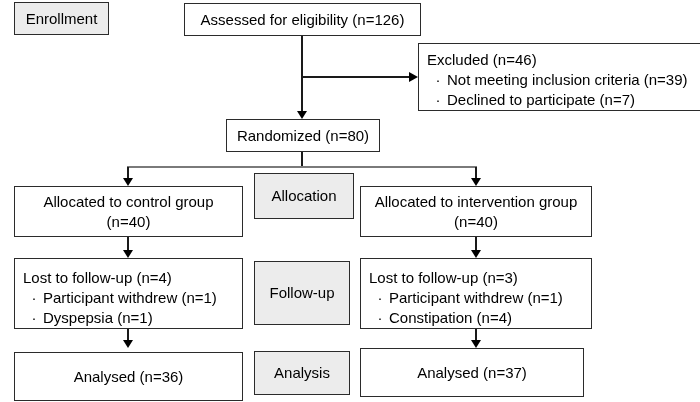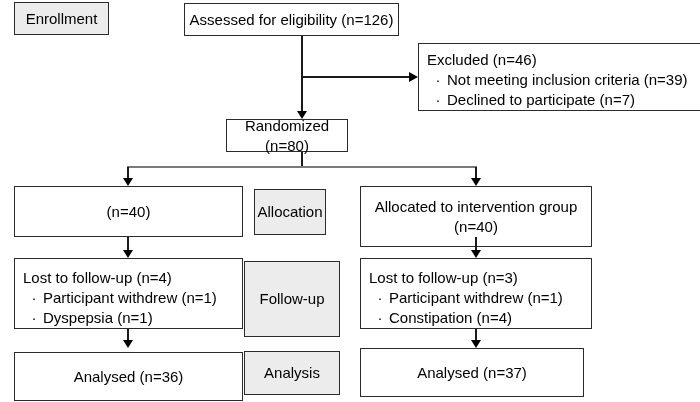--- a/index.html
+++ b/index.html
@@ -30,54 +30,55 @@
     border-left:9px solid #000;}
 </style>
 </head>
 <body>
 
 <div id="canvas">
 
   <div class="box stage" style="left:2px;top:2px;width:95px;height:33px">
     <span>Enrollment</span>
   </div>
-  <div class="box stage" style="left:242px;top:189px;width:72px;height:46px">
+  <div class="box stage" style="left:242px;top:173px;width:100px;height:46px">
     <span>Allocation</span>
   </div>
-  <div class="box stage" style="left:232px;top:261px;width:96px;height:76px">
+  <div class="box stage" style="left:242px;top:261px;width:96px;height:64px">
     <span>Follow-up</span>
   </div>
-  <div class="box stage" style="left:232px;top:351px;width:96px;height:44px">
+  <div class="box stage" style="left:242px;top:351px;width:96px;height:44px">
     <span>Analysis</span>
   </div>
 
-  <div class="box" style="left:172px;top:3px;width:215px;height:33px">
+  <div class="box" style="left:172px;top:3px;width:237px;height:33px">
     <span>Assessed for eligibility (n=126)</span>
   </div>
 
   <div class="box list" style="left:406px;top:43px;width:291px;height:68px">
     <div class="title">Excluded (n=46)</div>
     <div class="li">
       <span class="dot">·</span>
       <span>Not meeting inclusion criteria (n=39)</span>
     </div>
     <div class="li">
       <span class="dot">·</span>
       <span>Declined to participate (n=7)</span>
     </div>
   </div>
 
-  <div class="box" style="left:214px;top:119px;width:122px;height:33px">
+  <div class="box" style="left:214px;top:119px;width:154px;height:33px">
     <span>Randomized (n=80)</span>
   </div>
 
   <div class="box" style="left:2px;top:186px;width:229px;height:51px">
+    <span>Allocated to control group</span>
     <span>(n=40)</span>
   </div>
-  <div class="box" style="left:348px;top:186px;width:232px;height:61px">
+  <div class="box" style="left:348px;top:186px;width:232px;height:51px">
     <span>Allocated to intervention group</span>
     <span>(n=40)</span>
   </div>
 
   <div class="box list" style="left:2px;top:258px;width:229px;height:71px;">
     <div class="title">Lost to follow-up (n=4)</div>
     <div class="li">
       <span class="dot">·</span>
       <span>Participant withdrew (n=1)</span>
     </div>

